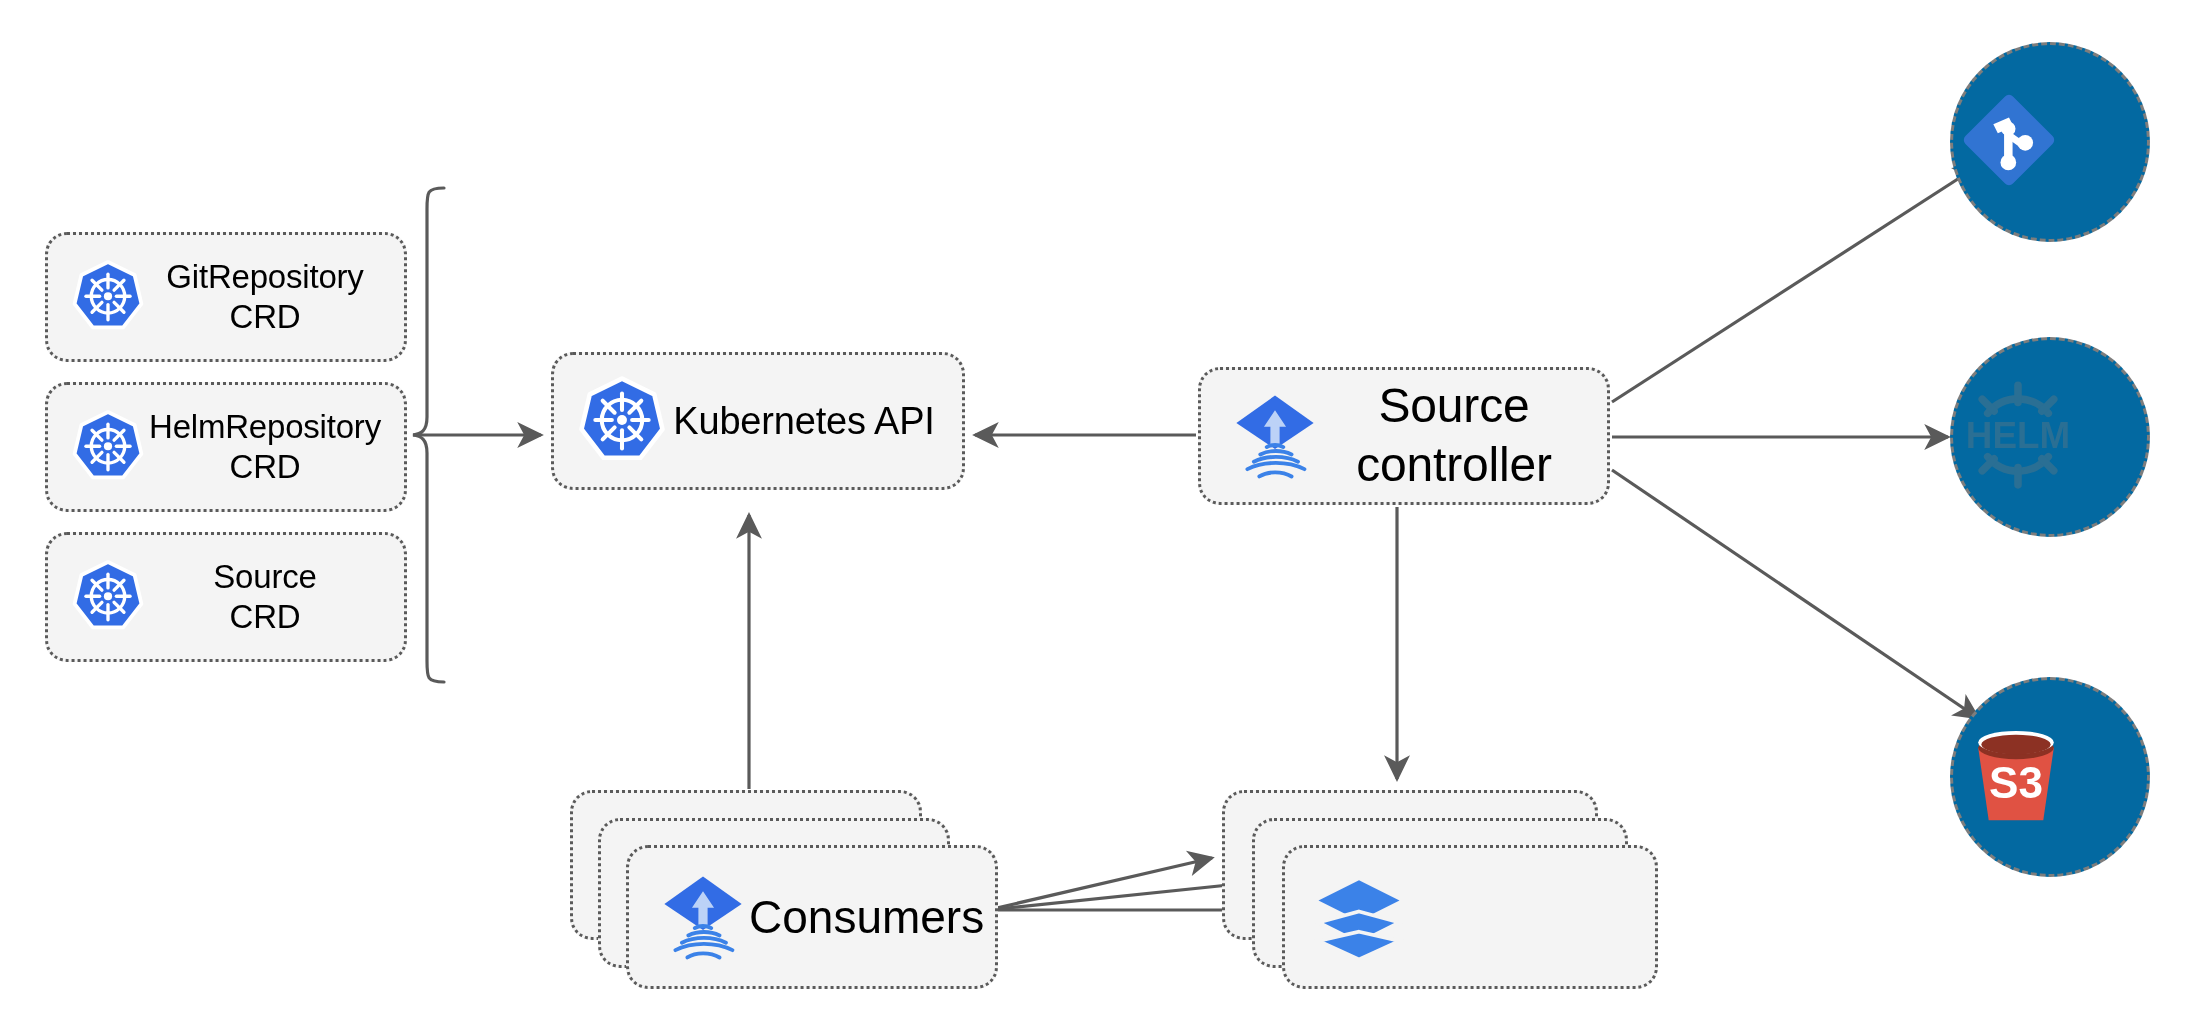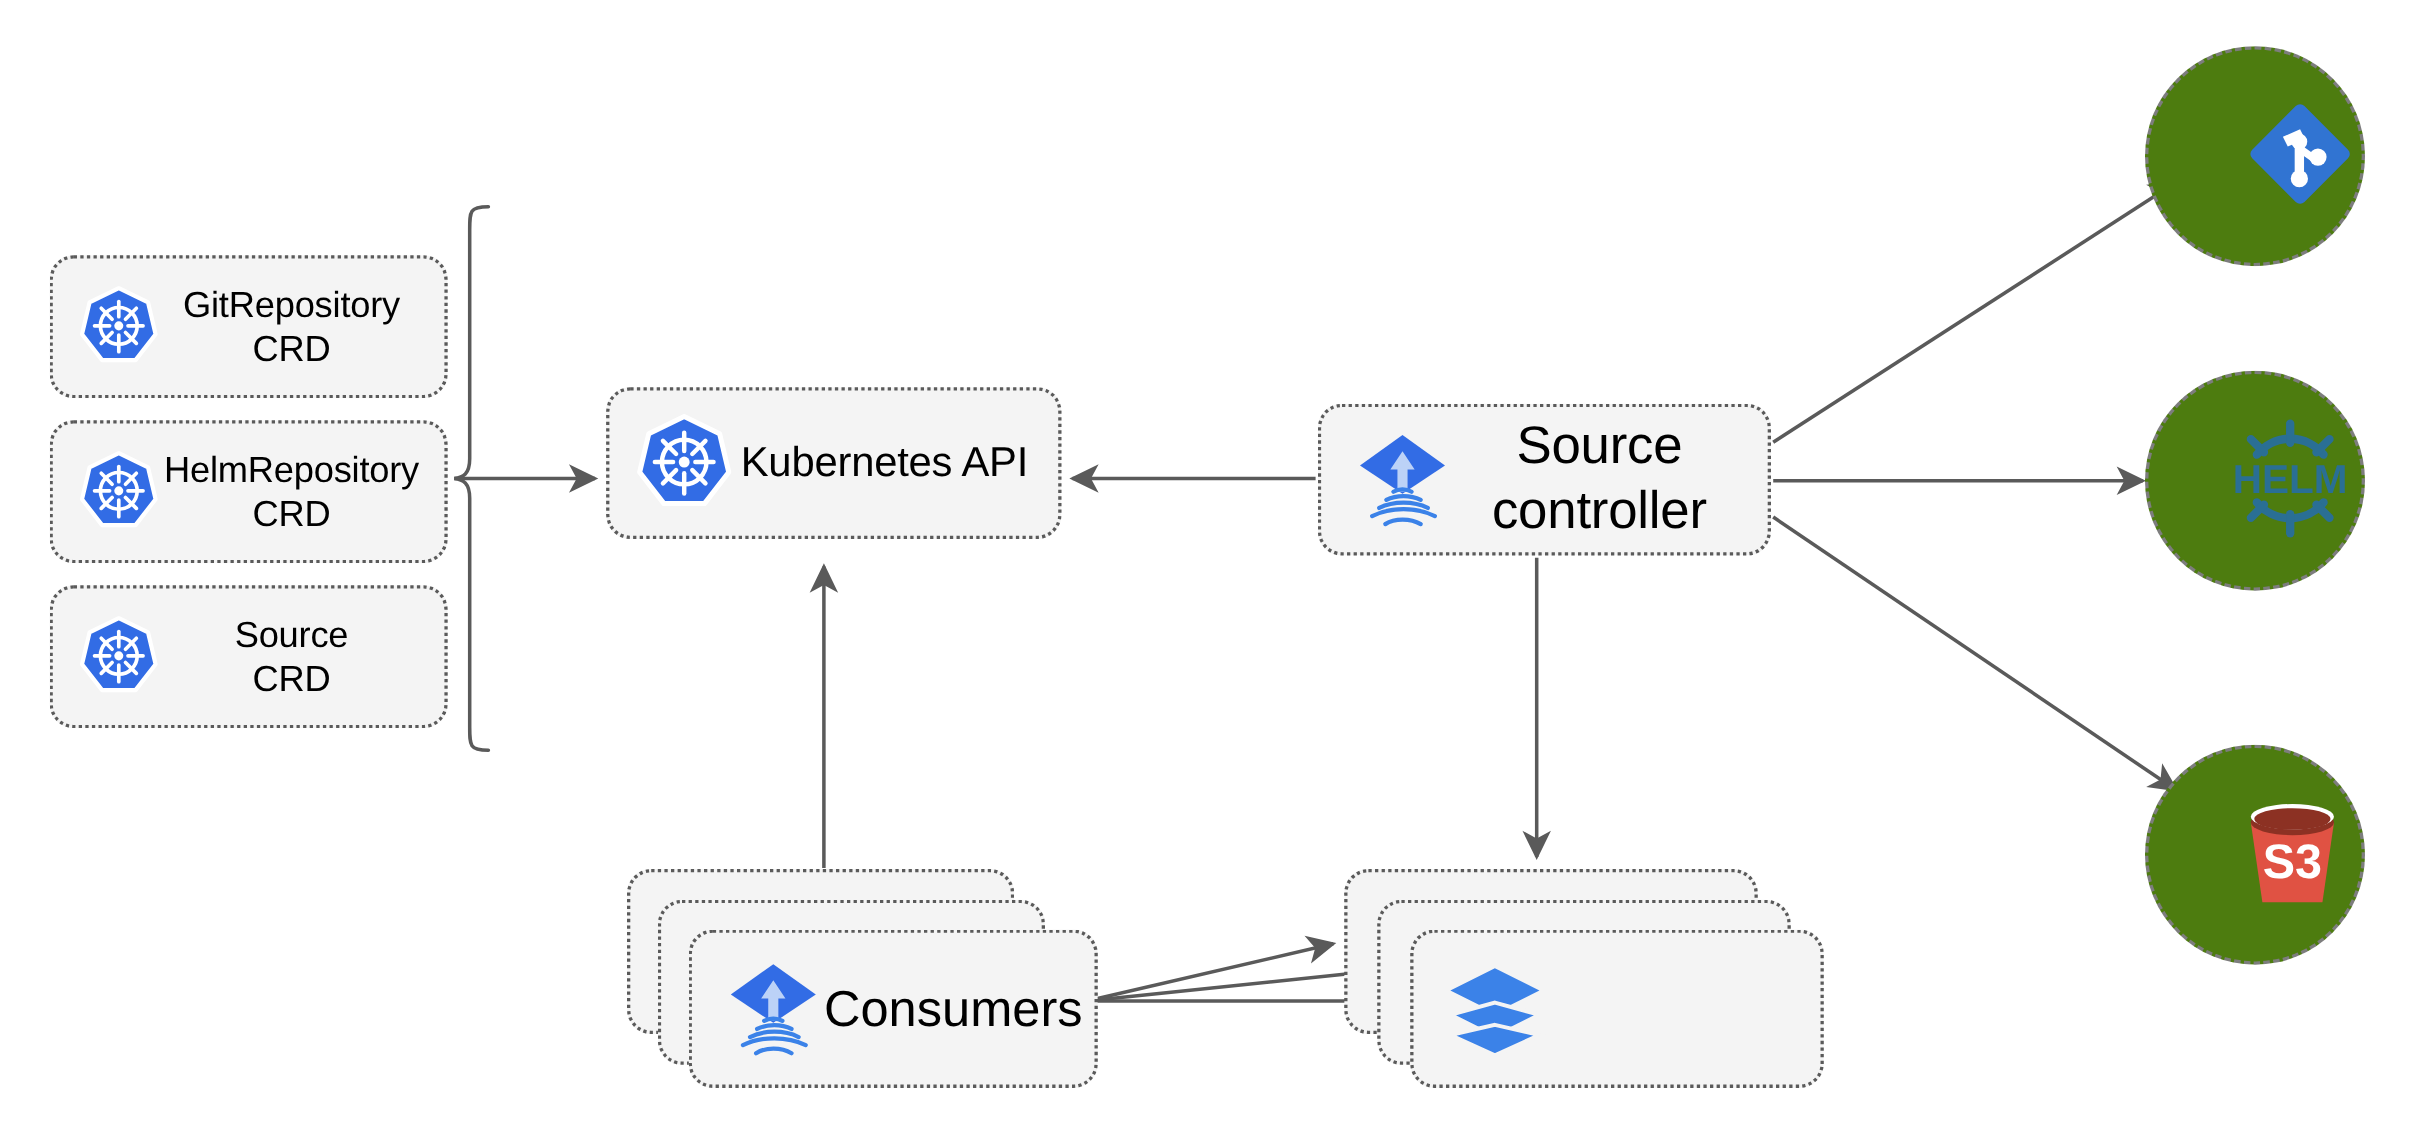--- a/index.html
+++ b/index.html
@@ -117,25 +117,25 @@
     text-align: center;
     font-size: 46px;
     color: #000;
   }
 
   
   .ext-circle {
     position: absolute;
     border: 3px dashed #7d7d7d;
     border-radius: 50%;
-    background: #4d7c0f;
+    background: #0369a1;
     box-sizing: border-box;
     display: flex;
     align-items: center;
-    justify-content: flex-end;
+    justify-content: flex-start;
   }
 </style>
 </head>
 <body>
 
 <div id="canvas">
 
   <svg id="edges" viewBox="0 0 2196 1030" xmlns="http://www.w3.org/2000/svg">
     <defs>
       <marker id="arrow" viewBox="0 0 12 12" refX="10.4" refY="6" markerWidth="9" markerHeight="9" orient="auto-start-reverse">

